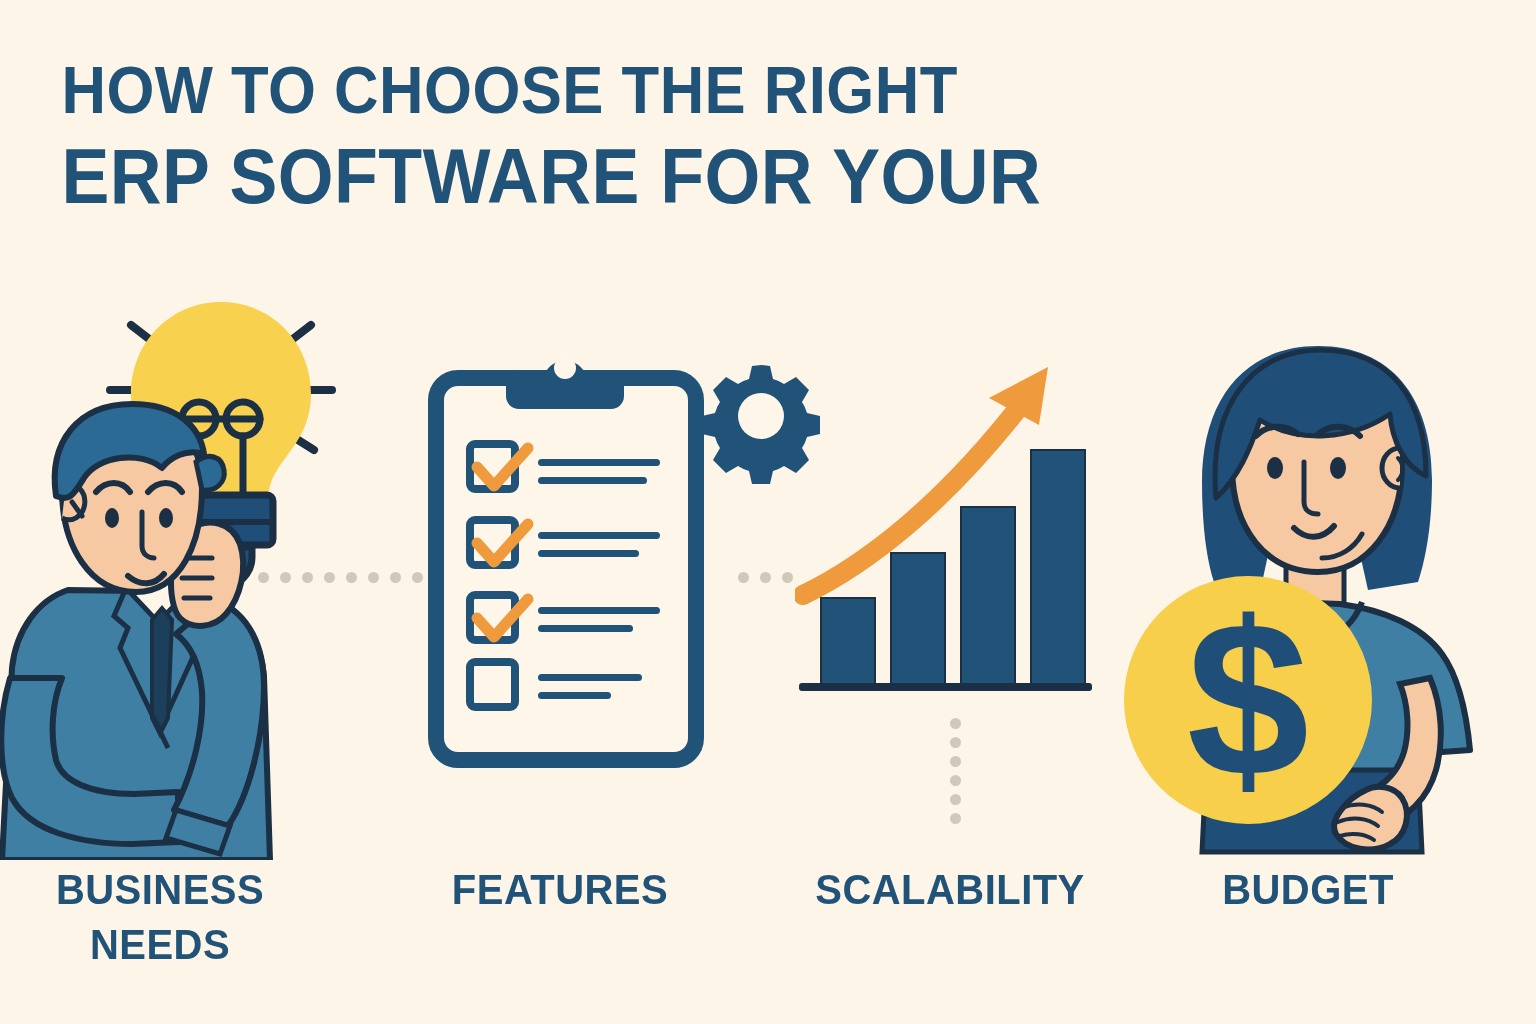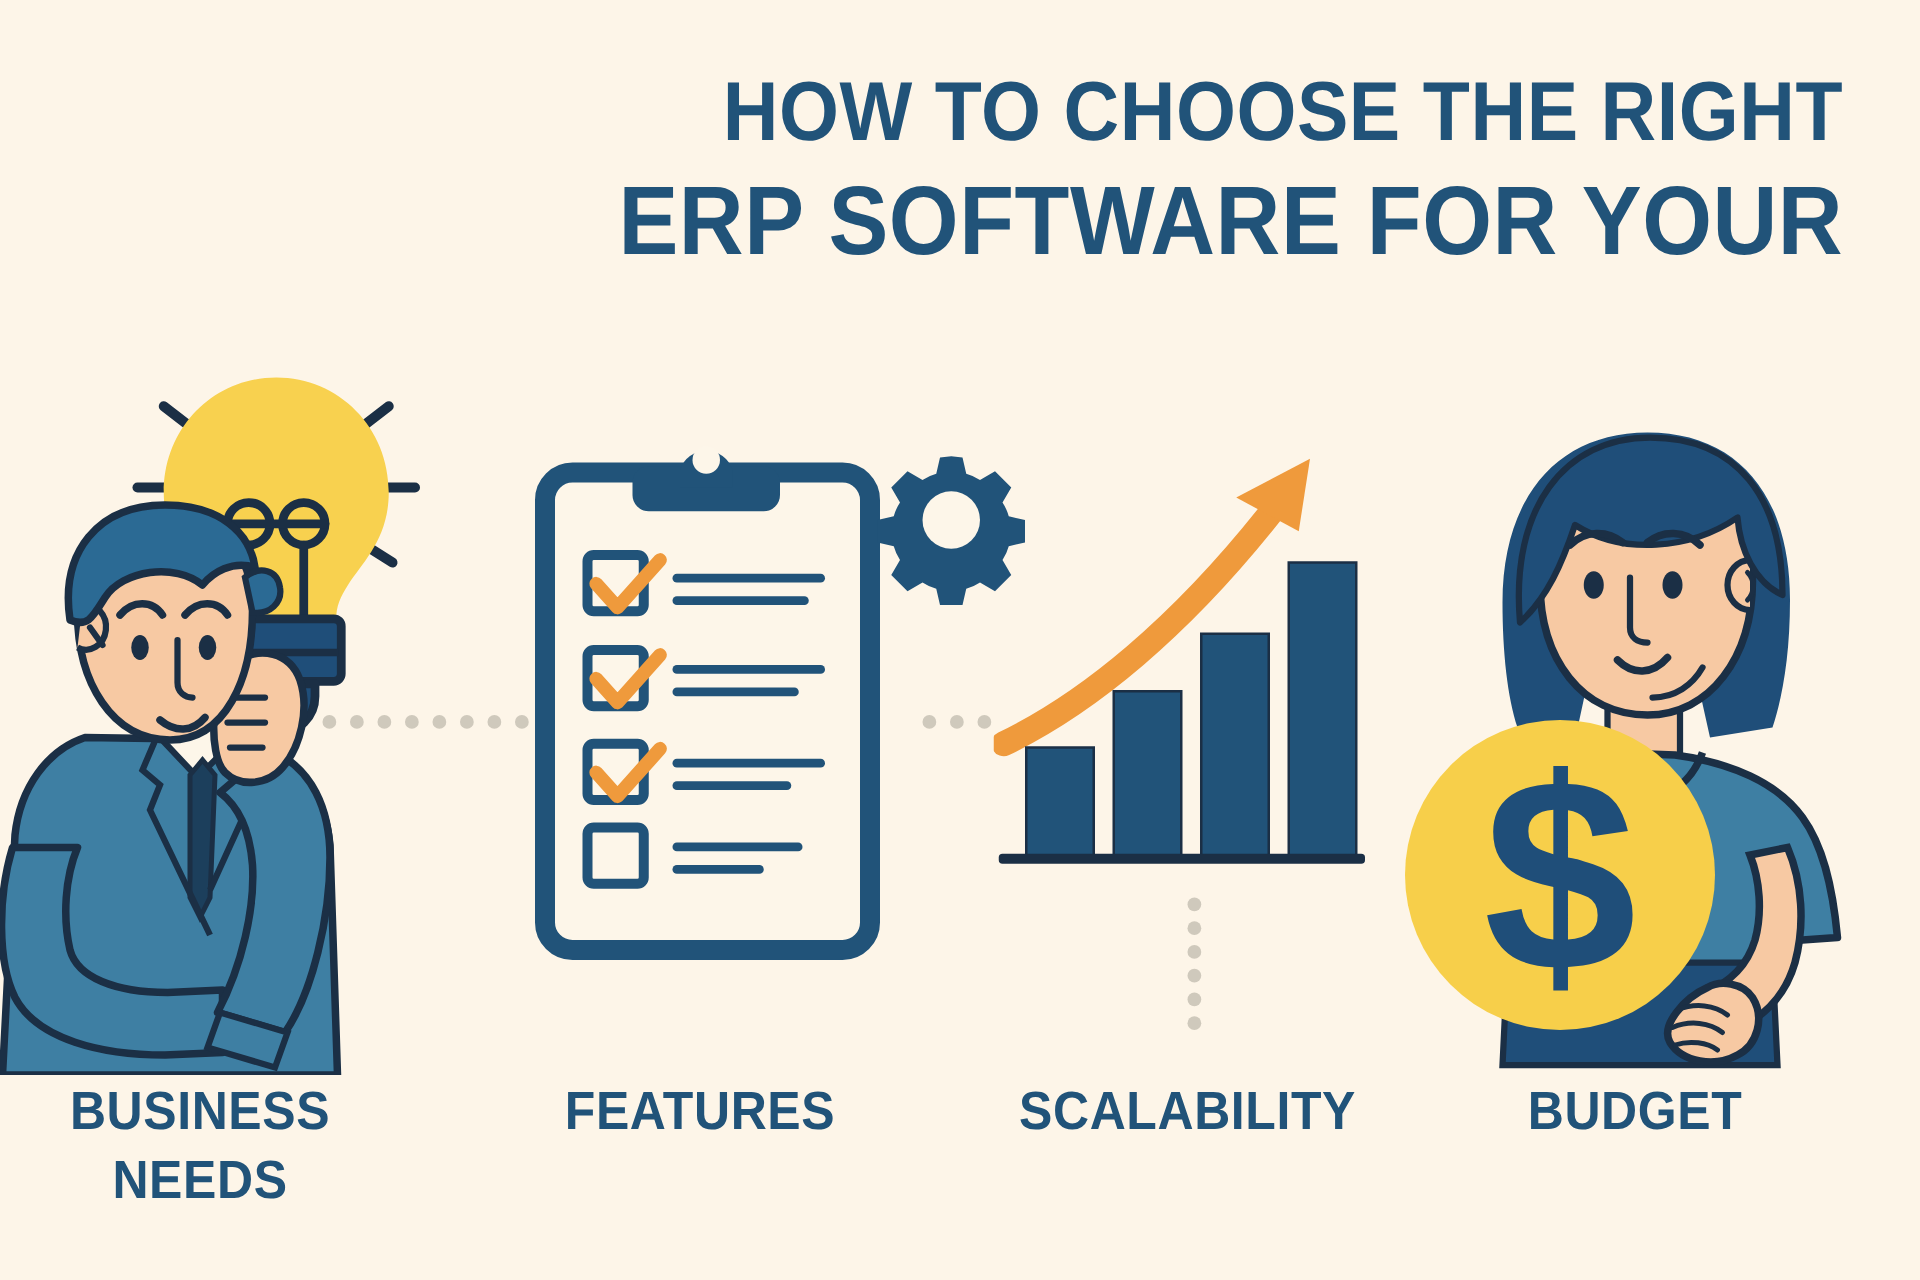--- a/index.html
+++ b/index.html
@@ -17,21 +17,21 @@
     background: #FDF5E8;
     overflow: hidden;
   }
 
   
   .title-block {
     position: absolute;
     left: 0;
     top: 56px;
     width: 1536px;
-    text-align: right;
+    text-align: left;
   }
   .title-line {
     display: block;
     color: #215379;
     font-family: "Liberation Sans", sans-serif;
     font-weight: bold;
     letter-spacing: 0.5px;
     text-transform: uppercase;
     line-height: 1.0;
     transform: scaleX(0.92);

